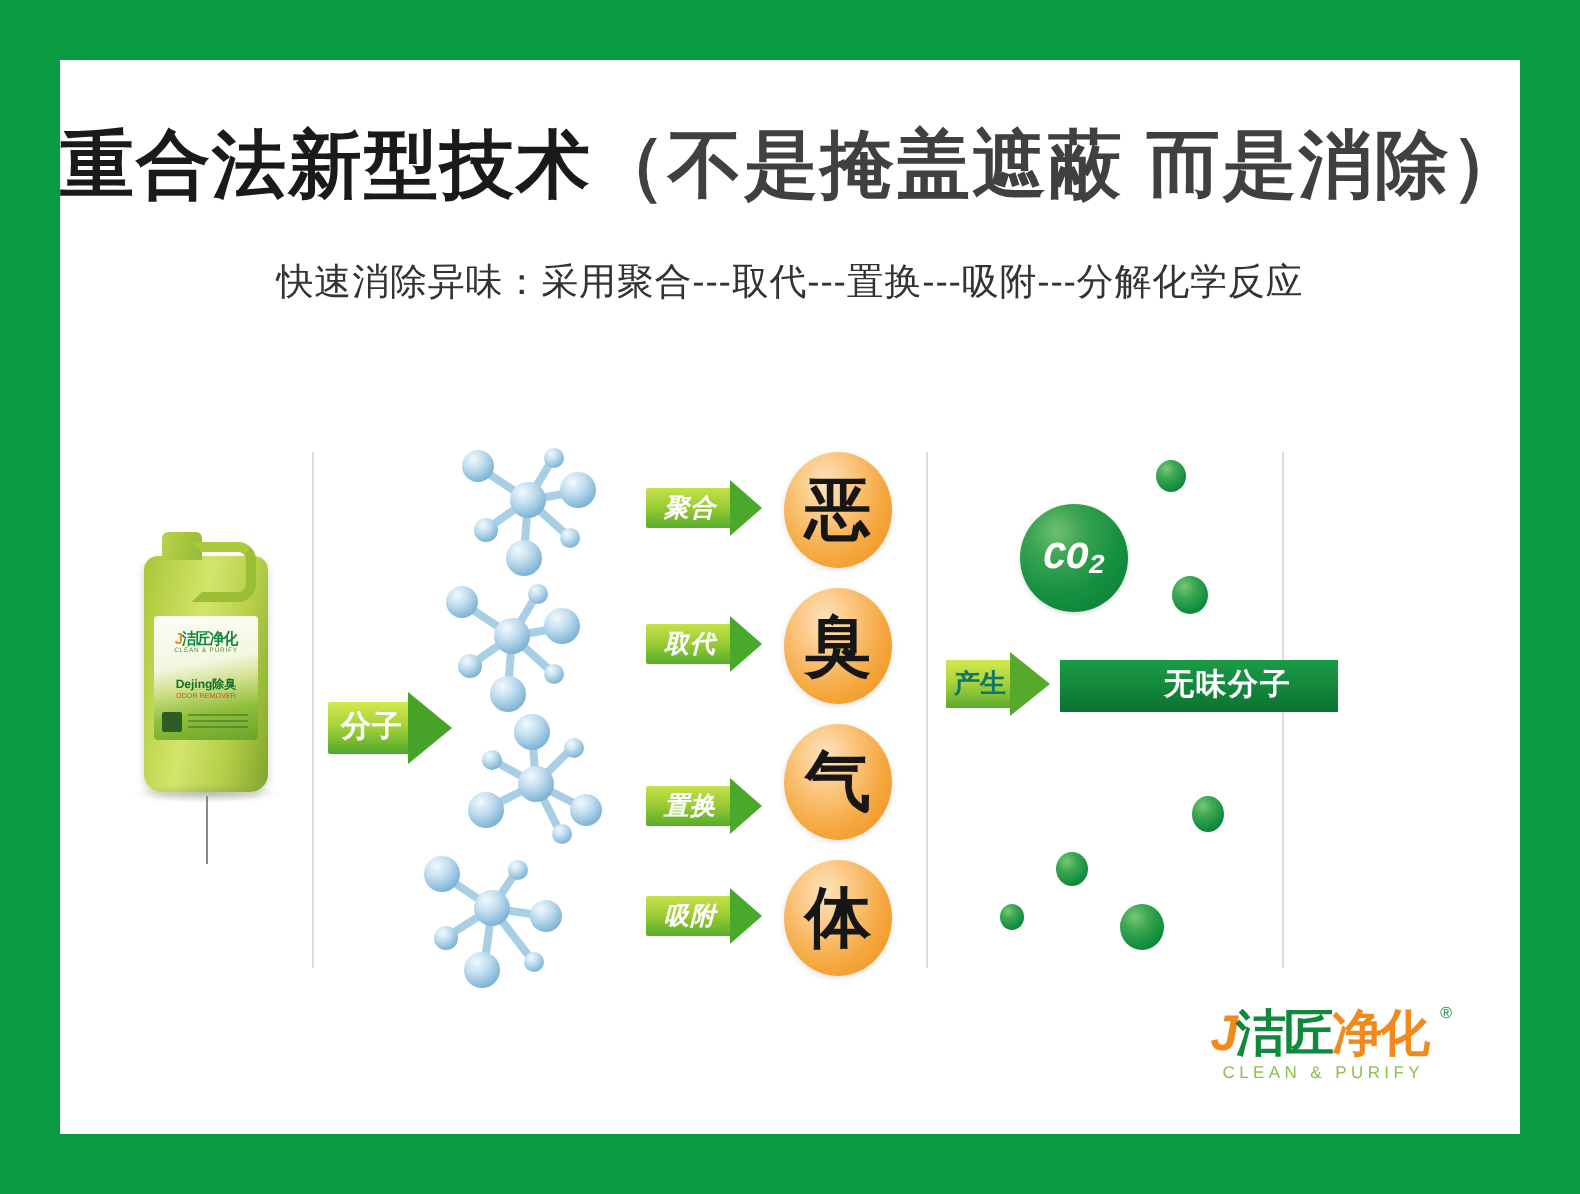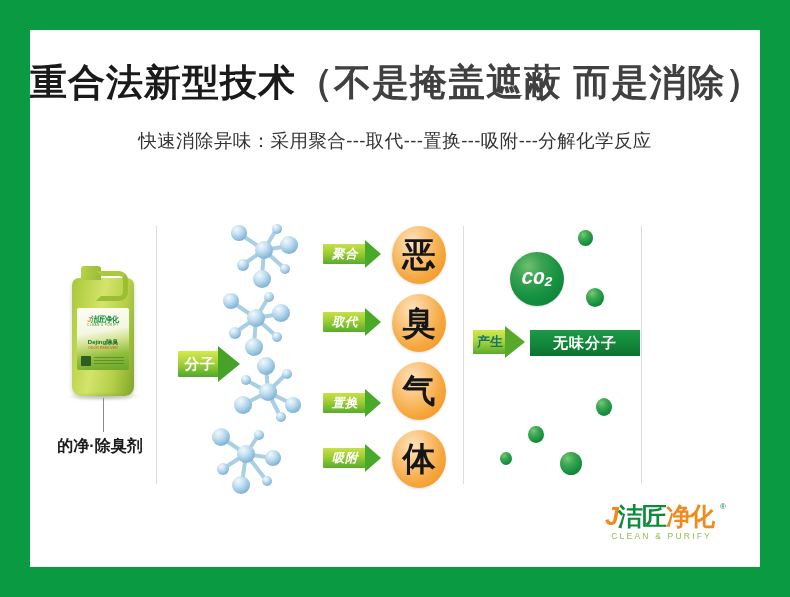--- a/index.html
+++ b/index.html
@@ -113,21 +113,21 @@
     border-top:14px solid transparent;
     border-bottom:14px solid transparent;
     border-left:16px solid #4aa82a;
   }
   .arrow .atxt{
     position:absolute;left:0;top:4px;height:20px;line-height:20px;
     color:#ffffff;font-size:12.5px;font-weight:bold;text-align:center;
     white-space:nowrap;letter-spacing:.5px;
   }
   
-  .arrow-mol{left:148px;top:146px;width:62px;height:36px;}
+  .arrow-mol{left:134px;top:146px;width:62px;height:36px;}
   .arrow-mol .shaft{width:42px;height:26px;top:5px;
     background:linear-gradient(to bottom,#d4e94f 0%,#a7d33a 45%,#4fa82b 100%);}
   .arrow-mol .head{left:40px;top:0;
     border-top:18px solid transparent;border-bottom:18px solid transparent;
     border-left:22px solid #46a328;}
   .arrow-mol .atxt{width:44px;top:5px;height:26px;line-height:26px;font-size:15px;}
 
   .arrow-step{width:64px;font-style:italic;}
   .arrow-step .shaft{width:44px;}
   .arrow-step .head{left:42px;}
@@ -192,21 +192,21 @@
   .arrow-prod .head{position:absolute;left:32px;top:0;width:0;height:0;
     border-top:16px solid transparent;border-bottom:16px solid transparent;
     border-left:20px solid #57a92b;}
   .arrow-prod .atxt{position:absolute;left:0;top:4px;width:34px;height:24px;line-height:24px;
     text-align:center;color:#0f766e;font-size:13px;font-weight:bold;white-space:nowrap;}
 
   .banner{
     position:absolute;left:500px;top:130px;width:110px;height:26px;
     background:linear-gradient(to bottom,#1b9b46 0%,#13863a 55%,#0d7130 100%);
     line-height:26px;text-align:center;
-    color:#ffffff;font-size:15px;font-weight:bold;letter-spacing:1px;white-space:nowrap;
+    color:#ffffff;font-size:15px;font-weight:bold;letter-spacing:1px;white-space:nowrap;padding-left:29px;
   }
 
   
   .health{
     position:absolute;left:625px;top:110px;width:76px;height:80px;border-radius:50%;
     background:radial-gradient(circle at 38% 30%,#2fa558 0%,#16953f 40%,#0f8236 100%);
   }
   .health span{
     position:absolute;left:0;top:15px;width:76px;text-align:center;
     color:#ffffff;font-size:16px;font-weight:bold;line-height:24px;letter-spacing:1px;
@@ -250,21 +250,20 @@
             <div class="bl-brand"><span class="o">J</span><span>洁匠</span><span>净化</span></div>
             <div class="bl-en">CLEAN &amp; PURIFY</div>
             <div class="bl-sub">Dejing除臭</div>
             <div class="bl-sub2">ODOR REMOVER</div>
             <div class="bl-block"></div>
             <div class="bl-lines"></div>
           </div>
         </div>
         <div class="bottle-shadow"></div>
         <div class="leader"></div>
-        <div class="product-caption">的净·除臭剂</div>
       </div>
 
       <div class="arrow arrow-mol">
         <div class="shaft"></div>
         <div class="head"></div>
         <div class="atxt">分子</div>
       </div>
 
       <div class="mol m1">
         <svg width="76" height="72" viewBox="0 0 76 72">

